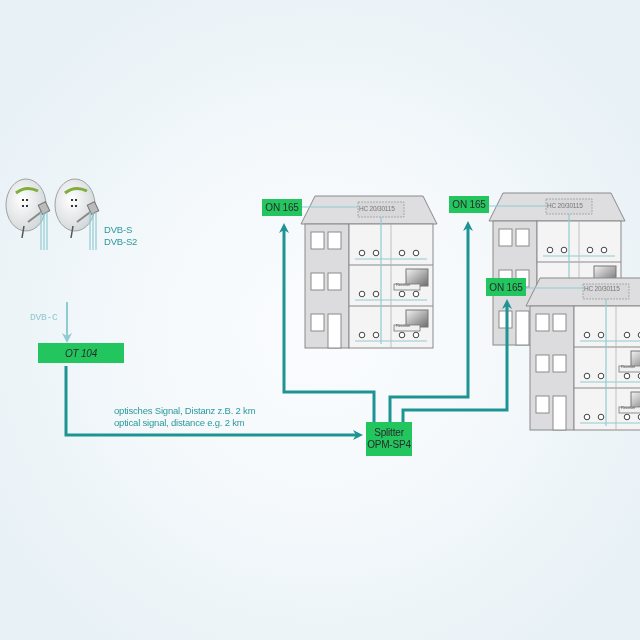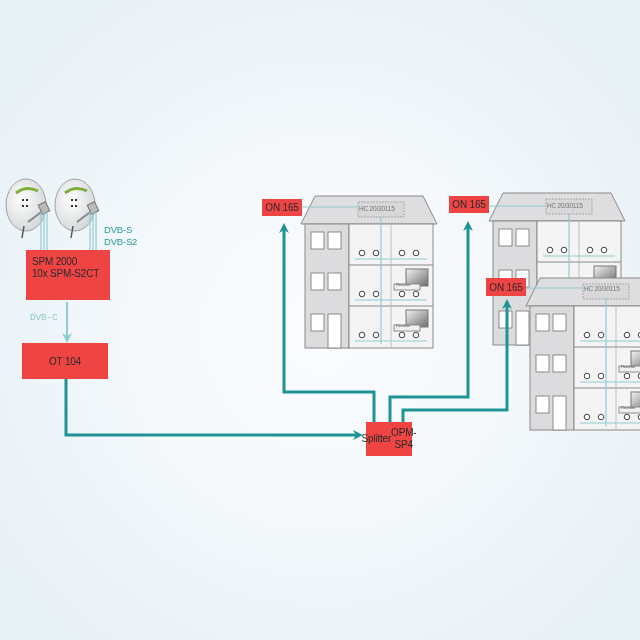--- a/index.html
+++ b/index.html
@@ -3,21 +3,21 @@
 <meta charset="utf-8">
 <style>
   html, body { margin:0; padding:0; }
   body {
     width:640px; height:640px; overflow:hidden; position:relative;
     background: radial-gradient(ellipse 60% 60% at 50% 52%, #fafcfe 0%, #f5f9fc 45%, #ecf4f8 80%, #e8f1f6 100%);
     font-family: "Liberation Sans", sans-serif;
   }
   .stage { position:absolute; left:0; top:0; width:640px; height:640px; }
   .box {
-    position:absolute; background:#ef4444; color:#2b2b2b;
+    position:absolute; background:#22c55e; color:#2b2b2b;
     font-family: "Liberation Sans", sans-serif; font-size:10px; letter-spacing:-0.2px;
     box-sizing:border-box;
   }
   .box.center { display:flex; align-items:center; justify-content:center; text-align:center; }
   .box .line { display:block; line-height:12px; }
   .lbl { position:absolute; font-family: "Liberation Sans", sans-serif; font-size:9.5px; line-height:12px; letter-spacing:-0.2px; }
   .teal { color:#2a9a9a; }
   .lightteal { color:#8fc7cd;font-family:Liberation Mono, monospace; }
   svg { position:absolute; left:0; top:0; }
 </style>
@@ -151,31 +151,31 @@
     <polyline points="390,422 390,397 468,397 468,226" fill="none" stroke="#1e9393" stroke-width="3" marker-end="url(#arrowT)"></polyline>
 
     <polyline points="403,422 403,410 507,410 507,304" fill="none" stroke="#1e9393" stroke-width="3" marker-end="url(#arrowT)"></polyline>
   </svg>
 
   <div class="lbl teal" style="left:104px; top:212px;margin-top:12px;">
     <div>DVB-S</div>
     <div>DVB-S2</div>
   </div>
 
-  <div class="box" style="left:26px; top:250px; width:84px; height:50px; padding:6px 0 0 6px;">
-    <span class="line">SPM 2000</span>
-    <span class="line">10x SPM-S2CT</span>
-  </div>
 
   <div class="lbl lightteal" style="left:30px; top:312px;">DVB-C</div>
 
-  <div class="box center" style="left:22px; top:343px; width:86px; height:36px;">OT 104</div>
+  <div class="box center" style="left:38px; top:343px; width:86px; height:20px;font-style:italic;">OT 104</div>
 
+  <div class="lbl teal" style="left:114px; top:405px;">
+    <div>optisches Signal, Distanz z.B. 2 km</div>
+    <div>optical signal, distance e.g. 2 km</div>
+  </div>
 
-  <div class="box center" style="left:366px; top:422px; width:46px; height:34px; flex-direction:row;">
+  <div class="box center" style="left:366px; top:422px; width:46px; height:34px; flex-direction:column;">
     <span class="line">Splitter</span>
     <span class="line">OPM-SP4</span>
   </div>
 
   <div class="box center" style="left:262px; top:199px; width:40px; height:17px;">ON 165</div>
   <div class="box center" style="left:449px; top:196px; width:40px; height:17px;">ON 165</div>
   <div class="box center" style="left:486px; top:278px; width:40px; height:18px;">ON 165</div>
 
   <div class="lbl" style="left:359px; top:203px; font-size:6.5px; color:#777;">HC 20/30115</div>
   <div class="lbl" style="left:547px; top:200px; font-size:6.5px; color:#777;">HC 20/30115</div>

